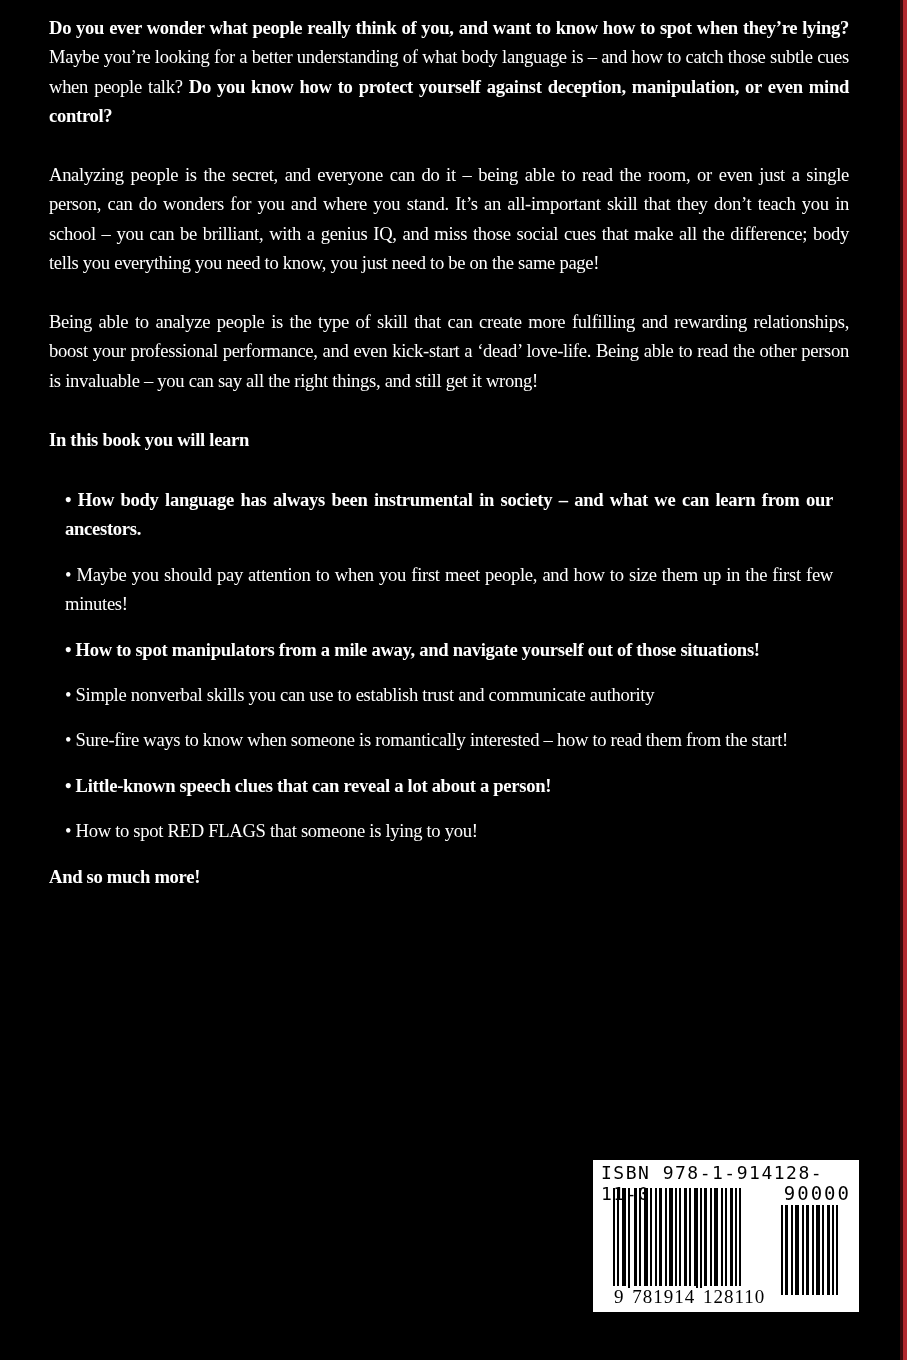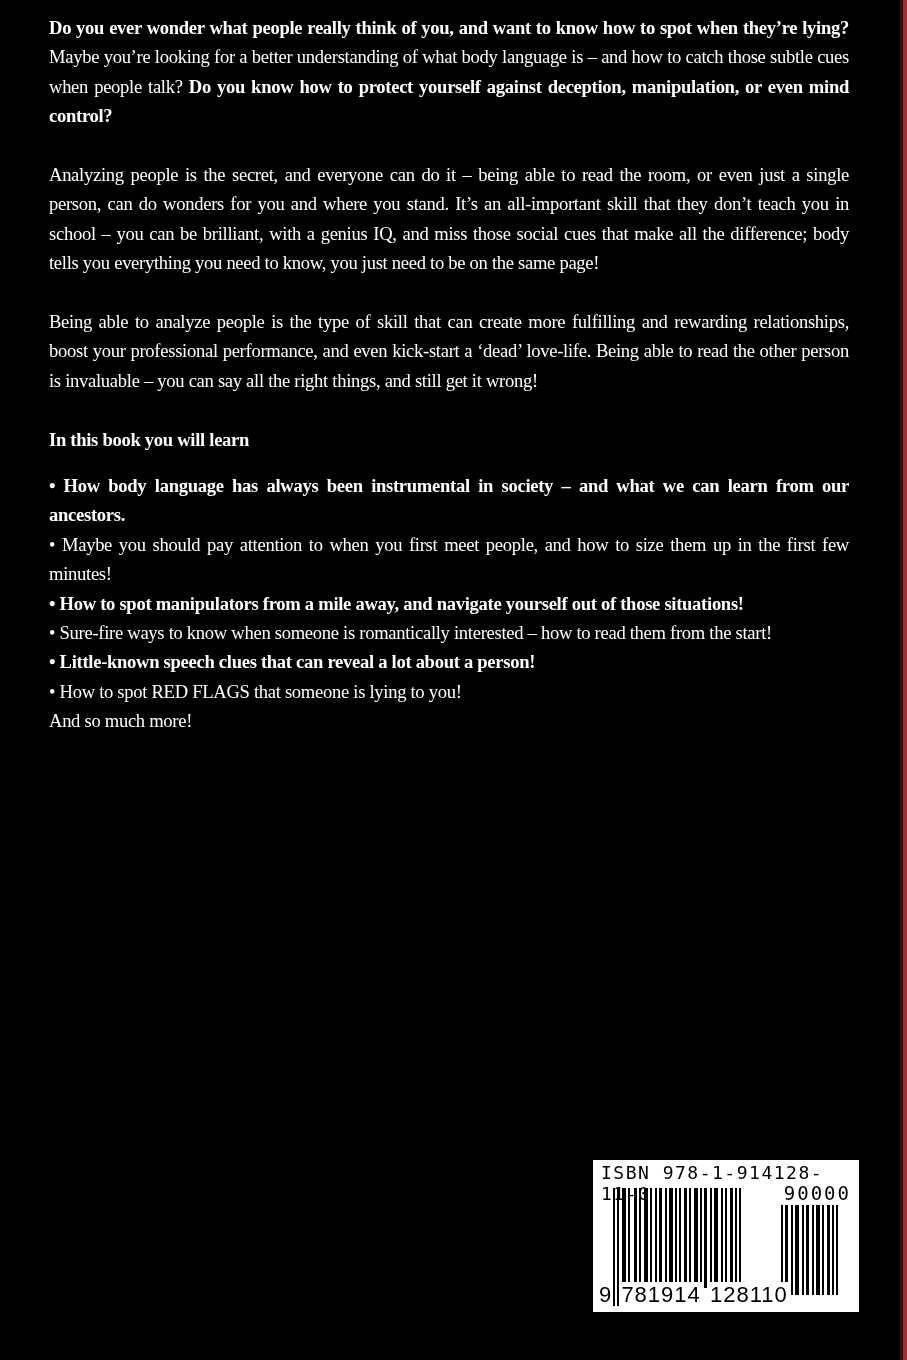--- a/index.html
+++ b/index.html
@@ -4,50 +4,51 @@
 <style>
   html,body{margin:0;padding:0;}
   body{width:907px;height:1360px;background:#000;position:relative;overflow:hidden;
        font-family:"Liberation Serif","DejaVu Serif",serif;color:#ffffff;}
   .red-edge{position:absolute;top:0;right:0;width:4px;height:1360px;background:#b1282e;}
   .red-shade{position:absolute;top:0;right:4px;width:3px;height:1360px;background:#3a0a0c;}
   .content{position:absolute;left:49px;top:13px;width:800px;font-size:18.6px;line-height:29.4px;letter-spacing:-0.3px;}
   p{margin:0;text-align:justify;}
   .para{margin-bottom:29.4px;}
   b{font-weight:bold;margin-top:32px;}
-  .intro{margin-bottom:17px;}
-  .bullet{margin:0;}
+  .intro{margin-bottom:31px;}
+  .bullet{margin:16px;}
   .b-bold{font-weight:bold;}
-  .more{font-weight:normal;margin-bottom:46px;}
+  .more{font-weight:bold;margin-bottom:46px;}
   .barcode{position:absolute;left:593px;top:1160px;width:266px;height:152px;background:#fff;color:#000;}
   .isbn-text{position:absolute;left:8px;top:2px;font-family:"DejaVu Sans Mono","Liberation Mono",monospace;font-size:18px;letter-spacing:1.5px;}
   .addon-num{position:absolute;right:8px;top:22px;font-family:"DejaVu Sans Mono",monospace;font-size:19px;letter-spacing:2px;}
   .bars{position:absolute;left:20px;top:28px;width:152px;height:118px;display:flex;align-items:flex-start;}
   .addon-bars{position:absolute;left:188px;top:45px;width:70px;height:90px;display:flex;}
   .bar{background:#000;height:100%;}
-  .digits{position:absolute;left:5px;bottom:4px;font-family:Liberation Sans, sans-serif;font-size:22px;letter-spacing:1px;background:transparent;}
+  .digits{position:absolute;left:20px;bottom:4px;font-family:Liberation Serif, serif;font-size:19px;letter-spacing:1px;background:transparent;}
   .digits span{background:#fff;padding:0 1px;}
 </style>
 </head>
 <body>
 
 <div class="red-shade"></div>
 <div class="red-edge"></div>
 
 <div class="content">
   <p class="para">
     <b>Do you ever wonder what people really think of you, and want to know how to spot when they’re lying?</b><span> Maybe you’re looking for a better understanding of what body language is – and how to catch those subtle cues when people talk? </span><b>Do you know how to protect yourself against deception, manipulation, or even mind control?</b>
   </p>
   <p class="para">Analyzing people is the secret, and everyone can do it – being able to read the room, or even just a single person, can do wonders for you and where you stand. It’s an all-important skill that they don’t teach you in school – you can be brilliant, with a genius IQ, and miss those social cues that make all the difference; body tells you everything you need to know, you just need to be on the same page!</p>
   <p class="para">Being able to analyze people is the type of skill that can create more fulfilling and rewarding relationships, boost your professional performance, and even kick-start a ‘dead’ love-life. Being able to read the other person is invaluable – you can say all the right things, and still get it wrong!</p>
   <p class="intro" style="font-weight:bold">In this book you will learn</p>
   <div>
     <p class="bullet b-bold">• How body language has always been instrumental in society – and what we can learn from our ancestors.</p>
     <p class="bullet">• Maybe you should pay attention to when you first meet people, and how to size them up in the first few minutes!</p>
     <p class="bullet b-bold">• How to spot manipulators from a mile away, and navigate yourself out of those situations!</p>
+    <p class="bullet">• Simple nonverbal skills you can use to establish trust and communicate authority</p>
     <p class="bullet">• Sure-fire ways to know when someone is romantically interested – how to read them from the start!</p>
     <p class="bullet b-bold">• Little-known speech clues that can reveal a lot about a person!</p>
     <p class="bullet">• How to spot RED FLAGS that someone is lying to you!</p>
   </div>
   <p class="more">And so much more!</p>
 </div>
 
 <div class="barcode">
   <div class="isbn-text">ISBN 978-1-914128-11-0</div>
   <div class="addon-num">90000</div>

